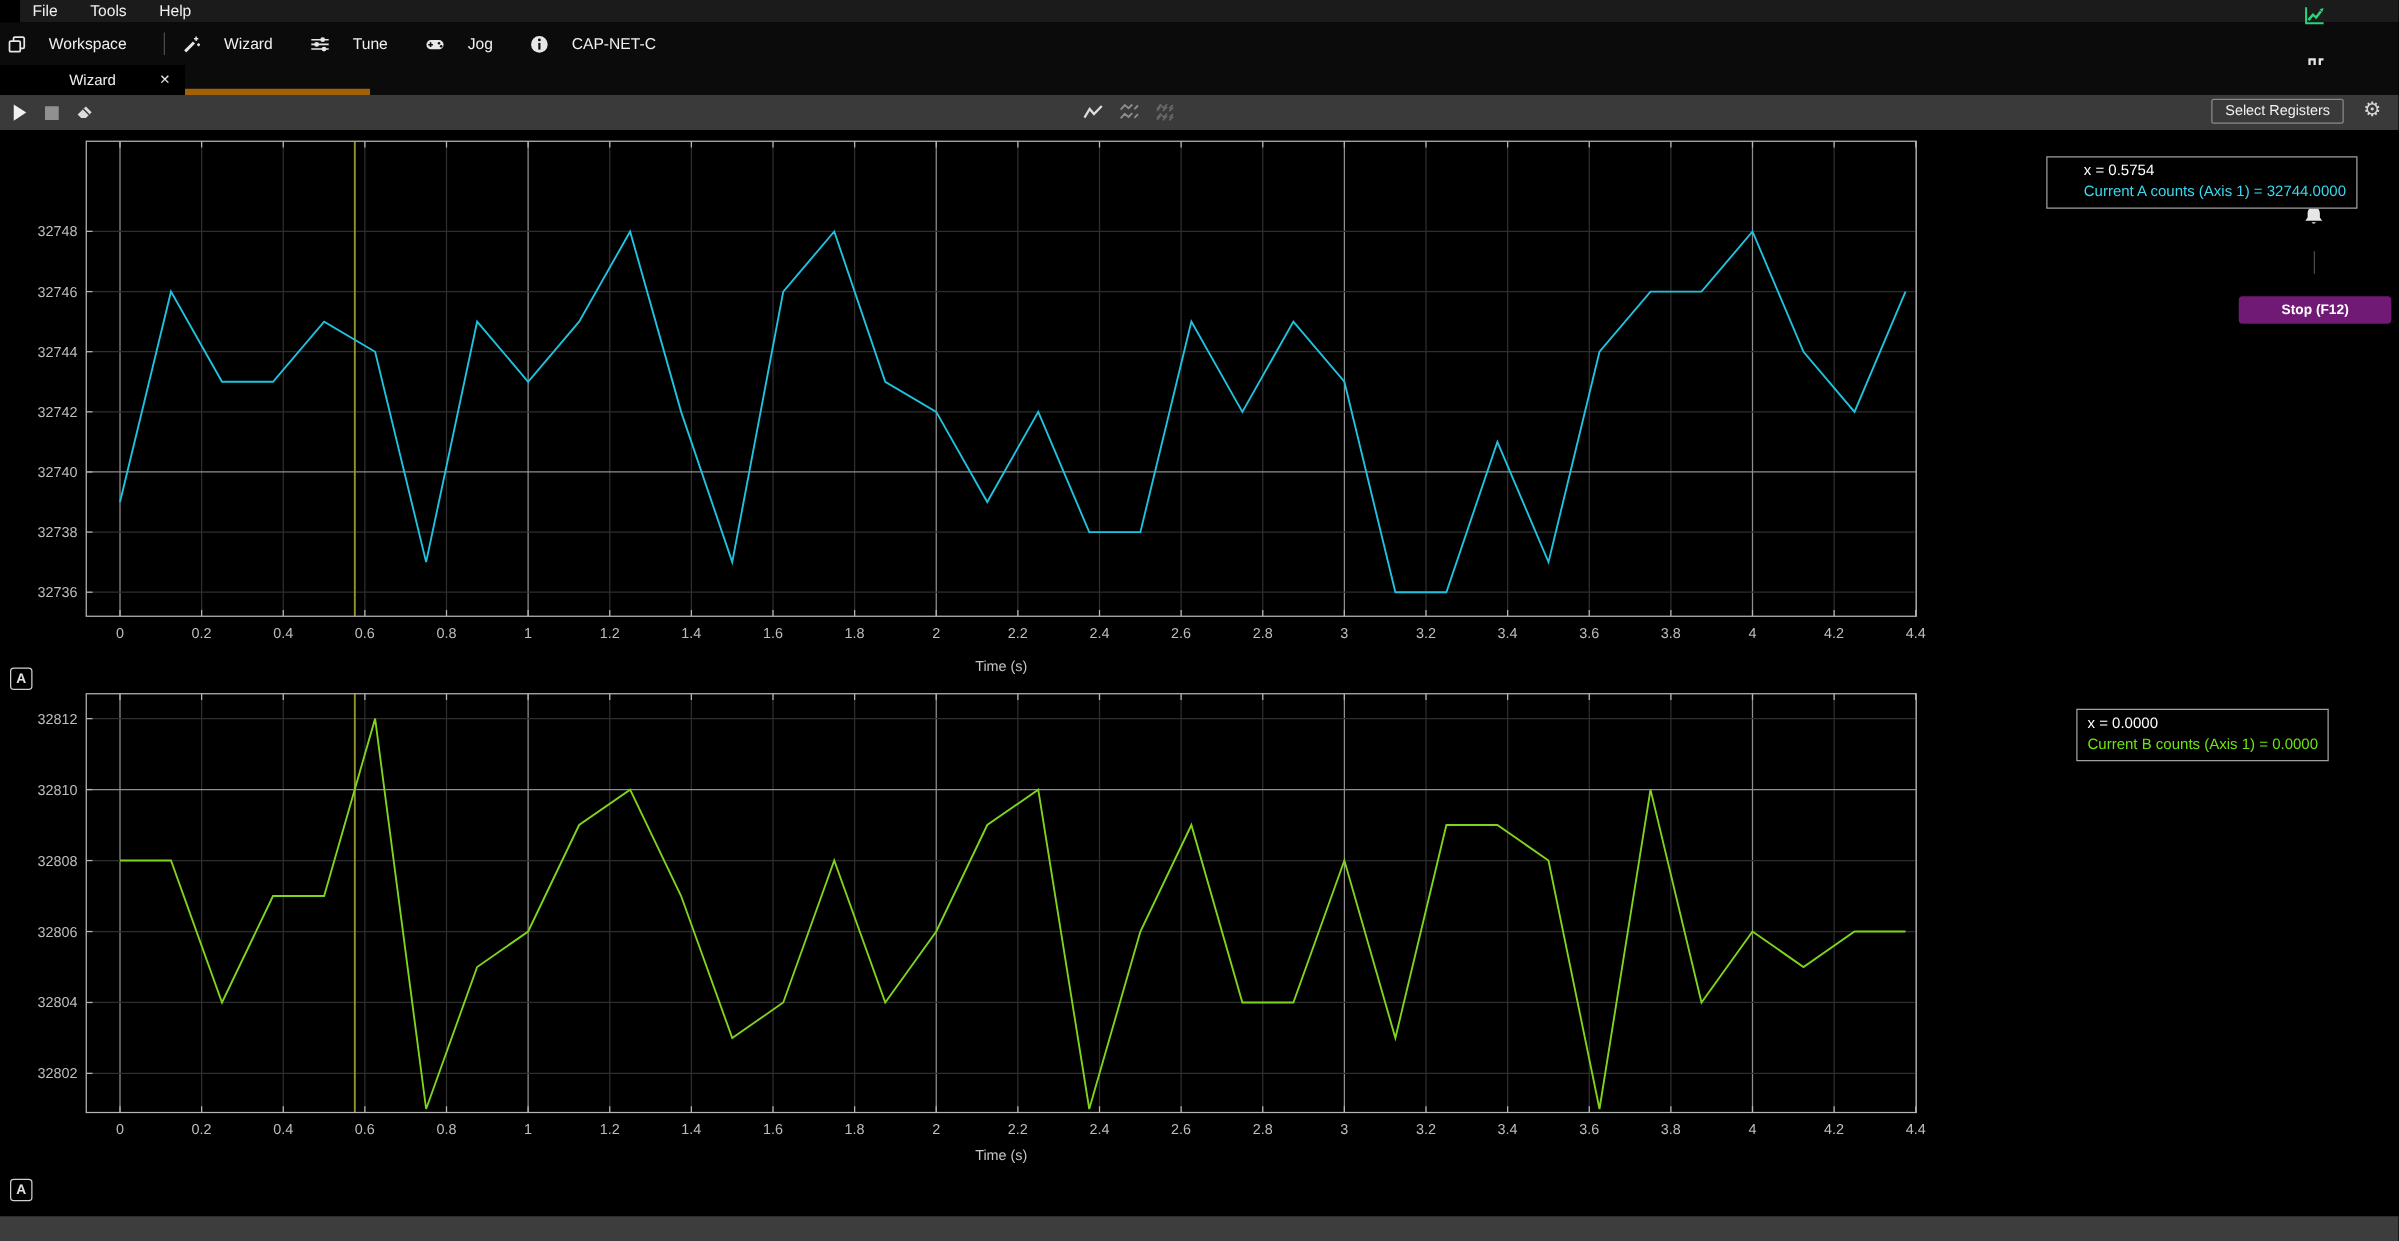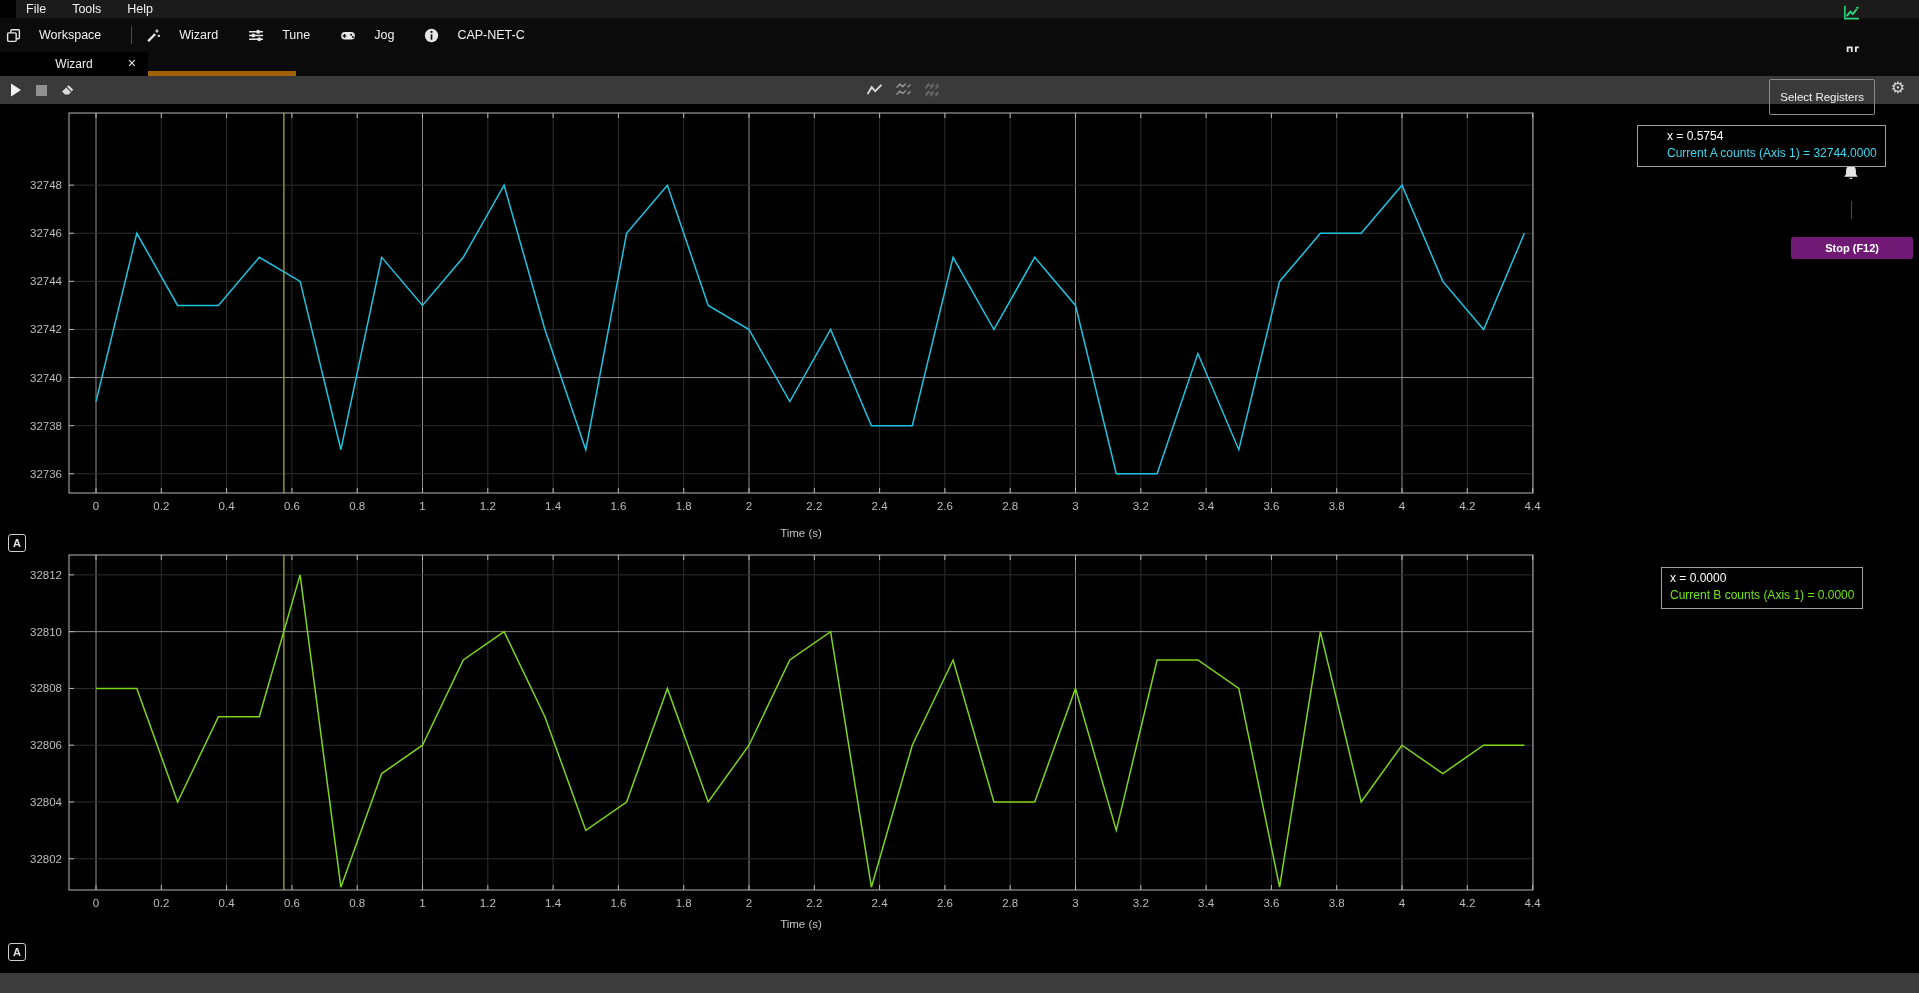--- a/index.html
+++ b/index.html
@@ -24,21 +24,21 @@
        font-size:12px;color:#f0f0f0;background:#000;}
   .tab.active{background:#a16207;margin-top:19px;}
   .tab .closex{position:absolute;right:12px;top:3px;font-size:14px;color:#e8e8e8;line-height:16px;}
   .tab.active .closex{color:#cfe3f7;}
   
   .scopebar{position:absolute;left:0;top:76px;width:100%;height:28px;background:#3a3a3a;}
   .play-icon{position:absolute;left:10px;top:7px;}
   .stopsq-icon{position:absolute;left:36px;top:9px;width:11px;height:11px;background:#909090;}
   .eraser-icon{position:absolute;left:60px;top:7px;}
   .mode-group{position:absolute;left:866px;top:6px;display:flex;gap:12px;align-items:center;}
-  .sel-reg{position:absolute;right:44px;top:3px;height:36px;background:transparent;border:1px solid #8a8a8a;
+  .sel-reg{position:absolute;right:44px;top:3px;height:20px;background:transparent;border:1px solid #8a8a8a;
            border-radius:2px;color:#f0f0f0;font-size:11.5px;padding:0 10px;font-family:"Liberation Sans",sans-serif;}
   .gearbtn{position:absolute;right:14px;top:2px;font-size:16px;color:#d8d8d8;}
   
   .chart-svg{position:absolute;left:0;}
   text{font-family:"Liberation Sans",sans-serif;}
   .tooltip{position:absolute;background:#000;border:1px solid #a0a0a0;padding:2px 8px 4px 8px;
            font-size:12px;line-height:17px;white-space:nowrap;z-index:5;}
   .tooltip .tl1{color:#fff;}
   .abtn{position:absolute;left:8px;width:16px;height:16px;border:1px solid #cfcfcf;border-radius:3px;
         color:#e0e0e0;font-size:11px;font-weight:bold;display:flex;align-items:center;justify-content:center;

